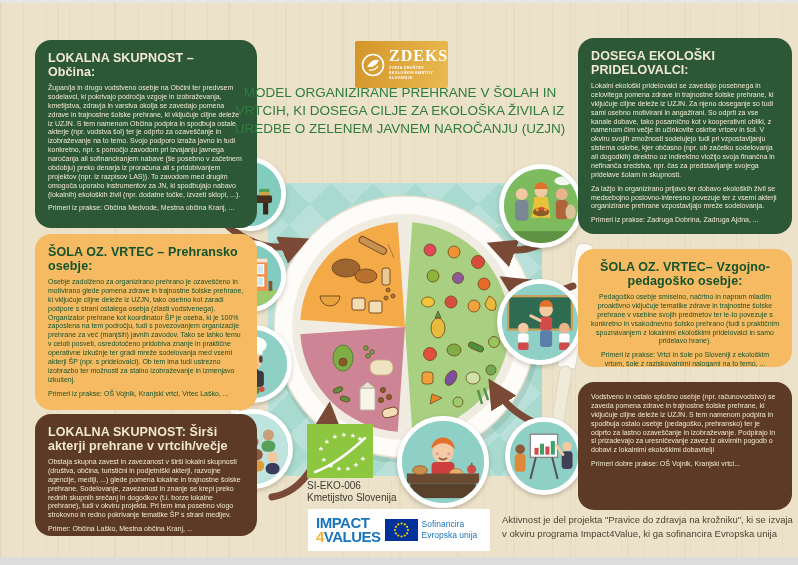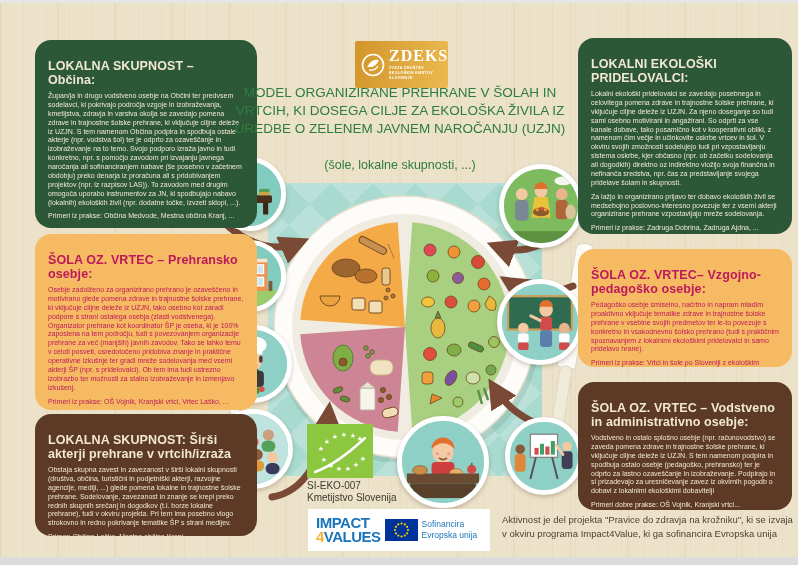--- a/index.html
+++ b/index.html
@@ -8,33 +8,33 @@
     background-color:#ece2c9;
     background-image:
       repeating-linear-gradient(90deg, rgba(160,120,60,0.06) 0 2px, rgba(0,0,0,0) 2px 57px),
       repeating-linear-gradient(90deg, rgba(120,90,40,0.045) 0 1px, rgba(0,0,0,0) 1px 23px);
   }
   .edge{position:absolute;left:0;width:798px;background:#e6e6e6;z-index:20;}
   .edge.top{top:0;height:3px;}
   .edge.bottom{bottom:0;height:8px;background:#dcdcdc;}
 
   
-  .box{position:absolute;border-radius:16px;padding:19px 13px;box-sizing:border-box;z-index:7;overflow:hidden;}
+  .box{position:absolute;border-radius:16px;padding:11px 13px;box-sizing:border-box;z-index:7;overflow:hidden;}
   .box.green{background:#2d5837;color:#f1e8d1;}
-  .box.orange{background:#f6bb62;color:#be185d;}
+  .box.orange{background:#f6bb62;color:#14532d;}
   .box.brown{background:#5c3a26;color:#f1e8d1;}
   .box h2{margin:0 0 5px;font-size:12.5px;line-height:1.12;letter-spacing:.1px;}
   .box p{margin:0 0 5px;font-size:7px;line-height:1.27;}
   .box p.ex{margin-top:2px;}
 
   #box-obcina{left:35px;top:40px;width:222px;height:188px;}
   #box-prehransko{left:35px;top:234px;width:222px;height:176px;}
   #box-sirsi{left:35px;top:414px;width:222px;height:122px;}
   #box-pridelovalci{left:578px;top:38px;width:214px;height:196px;}
-  #box-pedagosko{left:578px;top:249px;width:214px;height:118px;}
+  #box-pedagosko{left:578px;top:249px;width:214px;height:118px;text-align:center;}
   #box-vodstveno{left:578px;top:382px;width:214px;height:128px;}
 
   
   .zdeks{position:absolute;left:355px;top:30px;width:93px;height:47px;z-index:8;
     background:linear-gradient(100deg,#d3952a,#eaba50);border-radius:2px;
     display:flex;align-items:center;padding:15px 6px;box-sizing:border-box;color:#fff;margin-top:11px;}
   .zdeks .emblem{width:24px;height:24px;flex:0 0 auto;margin-right:4px;}
   .zdeks .tx{display:flex;flex-direction:column;}
   .zdeks .name{font-family:"Liberation Serif",serif;font-weight:bold;font-size:16px;letter-spacing:1px;line-height:1;}
   .zdeks .sub{font-size:3.6px;letter-spacing:.4px;line-height:1.35;margin-top:2px;font-weight:bold;}
@@ -356,57 +356,55 @@
         <span>EKOLOŠKIH KMETOV</span><br>
         <span>SLOVENIJE</span>
       </span>
     </div>
   </div>
 
   <div class="main-title">
     <div class="up">MODEL ORGANIZIRANE PREHRANE V ŠOLAH IN VRTCIH, KI DOSEGA CILJE ZA EKOLOŠKA ŽIVILA IZ UREDBE O ZELENEM JAVNEM NAROČANJU (UZJN)</div>
     <div class="low">
       <br>
-      <span>(šole, lokalne skupnosti, ...)</span>
     </div>
   </div>
 
   <div class="box green" id="box-obcina">
     <h2>LOKALNA SKUPNOST – Občina:</h2>
     <p>Župan/ja in drugo vodstveno osebje na Občini ter predvsem sodelavci, ki pokrivajo področja vzgoje in izobraževanja, kmetijstva, zdravja in varstva okolja se zavedajo pomena zdrave in trajnostne šolske prehrane, ki vključuje ciljne deleže iz UZJN. S tem namenom Občina podpira in spodbuja ostale akterje (npr. vodstva šol) ter je odprto za ozaveščanje in izobraževanje na to temo. Svojo podporo izraža javno in tudi konkretno, npr. s pomočjo zavodom pri izvajanju javnega naročanja ali sofinanciranjem nabave (še posebno v začetnem obdobju) preko denarja iz proračuna ali s pridobivanjem projektov (npr. iz razpisov LAS)). To zavodom med drugim omogoča uporabo instrumentov za JN, ki spodbujajo nabavo (lokalnih) ekoloških živil (npr. dodatne točke, izvzeti sklopi, ...).</p>
     <p class="ex">Primeri iz prakse: Občina Medvode, Mestna občina Kranj, ...</p>
   </div>
 
   <div class="box orange" id="box-prehransko">
     <h2>ŠOLA OZ. VRTEC – Prehransko osebje:</h2>
     <p>Osebje zadolženo za organizirano prehrano je ozaveščeno in motivirano glede pomena zdrave in trajnostne šolske prehrane, ki vključuje ciljne deleže iz UZJN, tako osebno kot zaradi podpore s strani ostalega osebja (zlasti vodstvenega). Organizator prehrane kot koordinator ŠP je oseba, ki je 100% zaposlena na tem področju, tudi s povezovanjem organizacije prehrane za več (manjših) javnih zavodov. Tako se lahko temu v celoti posveti, osredotočeno pridobiva znanje in praktične operativne izkušnje ter gradi mreže sodelovanja med vsemi akterji ŠP (npr. s pridelovalci). Ob tem ima tudi ustrezno izobrazbo ter možnosti za stalno izobraževanje in izmenjavo izkušenj.</p>
     <p class="ex">Primeri iz prakse: OŠ Vojnik, Kranjski vrtci, Vrtec Laško, ...</p>
   </div>
 
   <div class="box brown" id="box-sirsi">
-    <h2>LOKALNA SKUPNOST: Širši akterji prehrane v vrtcih/izraža</h2>
+    <h2>LOKALNA SKUPNOST: Širši akterji prehrane v vrtcih/večje</h2>
     <p>Obstaja skupna zavest in zavezanost v širši lokalni skupnosti (društva, občina, turistični in podjetniški akterji, razvojne agencije, mediji, ...) glede pomena lokalne in trajnostne šolske prehrane. Sodelovanje, zavezanost in znanje se krepi preko rednih skupnih srečanj in dogodkov (t.i. borze lokalne prehrane), tudi v okviru projekta. Pri tem ima posebno vlogo strokovno in redno pokrivanje tematike ŠP s strani medijev.</p>
     <p class="ex">Primer: Občina Laško, Mestna občina Kranj, ...</p>
   </div>
 
   <div class="box green" id="box-pridelovalci">
-    <h2>LOKALNI EKOLOŠKI PRIDELOVALCI:</h2>
+    <h2>DOSEGA EKOLOŠKI PRIDELOVALCI:</h2>
     <p>Lokalni ekološki pridelovalci se zavedajo posebnega in celovitega pomena zdrave in trajnostne šolske prehrane, ki vključuje ciljne deleže iz UZJN. Za njeno doseganje so tudi sami osebno motivirani in angažirani. So odprti za vse kanale dobave, tako posamično kot v kooperativni obliki, z namenom čim večje in učinkovite oskrbe vrtcev in šol. V okviru svojih zmožnosti sodelujejo tudi pri vzpostavljanju sistema oskrbe, kjer občasno (npr. ob začetku sodelovanja ali dogodkih) direktno oz indirektno vložijo svoja finančna in nefinanča sredstva, npr. čas za predstavljanje svojega pridelave šolam in skupnosti.</p>
     <p>Za lažjo in organizirano prijavo ter dobavo ekoloških živil se medsebojno poslovno-interesno povezuje ter z vsemi akterji organizirane prehrane vzpostavljajo mreže sodelovanja.</p>
     <p class="ex">Primeri iz prakse: Zadruga Dobrina, Zadruga Ajdna, ...</p>
   </div>
 
   <div class="box orange" id="box-pedagosko">
     <h2>ŠOLA OZ. VRTEC– Vzgojno-pedagoško osebje:</h2>
     <p>Pedagoško osebje smiselno, načrtno in napram mladim proaktivno vključuje tematike zdrave in trajnostne šolske prehrane v vsebine svojih predmetov ter le-to povezuje s konkretno in vsakodnevno šolsko prehrano (tudi s praktičnim spoznavanjem z lokalnimi ekološkimi pridelovalci in samo pridelavo hrane).</p>
     <p class="ex">Primeri iz prakse: Vrtci in šole po Sloveniji z ekološkim vrtom, šole z raziskovalnimi nalogami na to temo, ...</p>
   </div>
 
   <div class="box brown" id="box-vodstveno">
-    <h2>ŠOLA OZ. VRTEC – Vodstveno in administrativno osebje:</h2>
     <p>Vodstveno in ostalo splošno osebje (npr. računovodstvo) se zaveda pomena zdrave in trajnostne šolske prehrane, ki vključuje ciljne deleže iz UZJN. S tem namenom podpira in spodbuja ostalo osebje (pedagoško, prehransko) ter je odprto za lastno ozaveščanje in izobraževanje. Podpirajo in si prizadevajo za uresničevanje zavez iz okvirnih pogodb o dobavi z lokalnimi ekološkimi dobavitelji</p>
     <p class="ex">Primeri dobre prakse: OŠ Vojnik, Kranjski vrtci...</p>
   </div>
 
   <div class="eco-logo">
     <svg viewBox="0 0 66 54" width="66" height="54">
       <g fill="#fff" font-size="7" text-anchor="middle" font-family="DejaVu Sans, sans-serif">
         <text x="14" y="27">★</text>
           <text x="20" y="20">★</text>
           <text x="28" y="15">★</text>
@@ -416,21 +414,21 @@
         <text x="17" y="38">★</text>
           <text x="24" y="44">★</text>
           <text x="32" y="47">★</text>
         <text x="41" y="47">★</text>
           <text x="49" y="43">★</text>
           <text x="56" y="37">★</text>
       </g>
       <path d="M8,48 Q30,40 58,14" stroke="#fff" stroke-width="2.4" fill="none" stroke-linecap="round"></path>
     </svg>
   </div>
-  <div class="eco-code">SI-EKO-007</div>
+  <div class="eco-code">SI-EKO-006</div>
   <div class="eco-region">Kmetijstvo Slovenija</div>
 
   <div class="impact-box">
     <div class="impact-word">
       <span>IMPACT</span><br>
       <span class="num">4</span><span>VALUES</span>
     </div>
     <svg class="eu-flag" viewBox="0 0 33 22">
       <rect width="33" height="22" fill="#003399"></rect>
       <g fill="#ffcc00">

